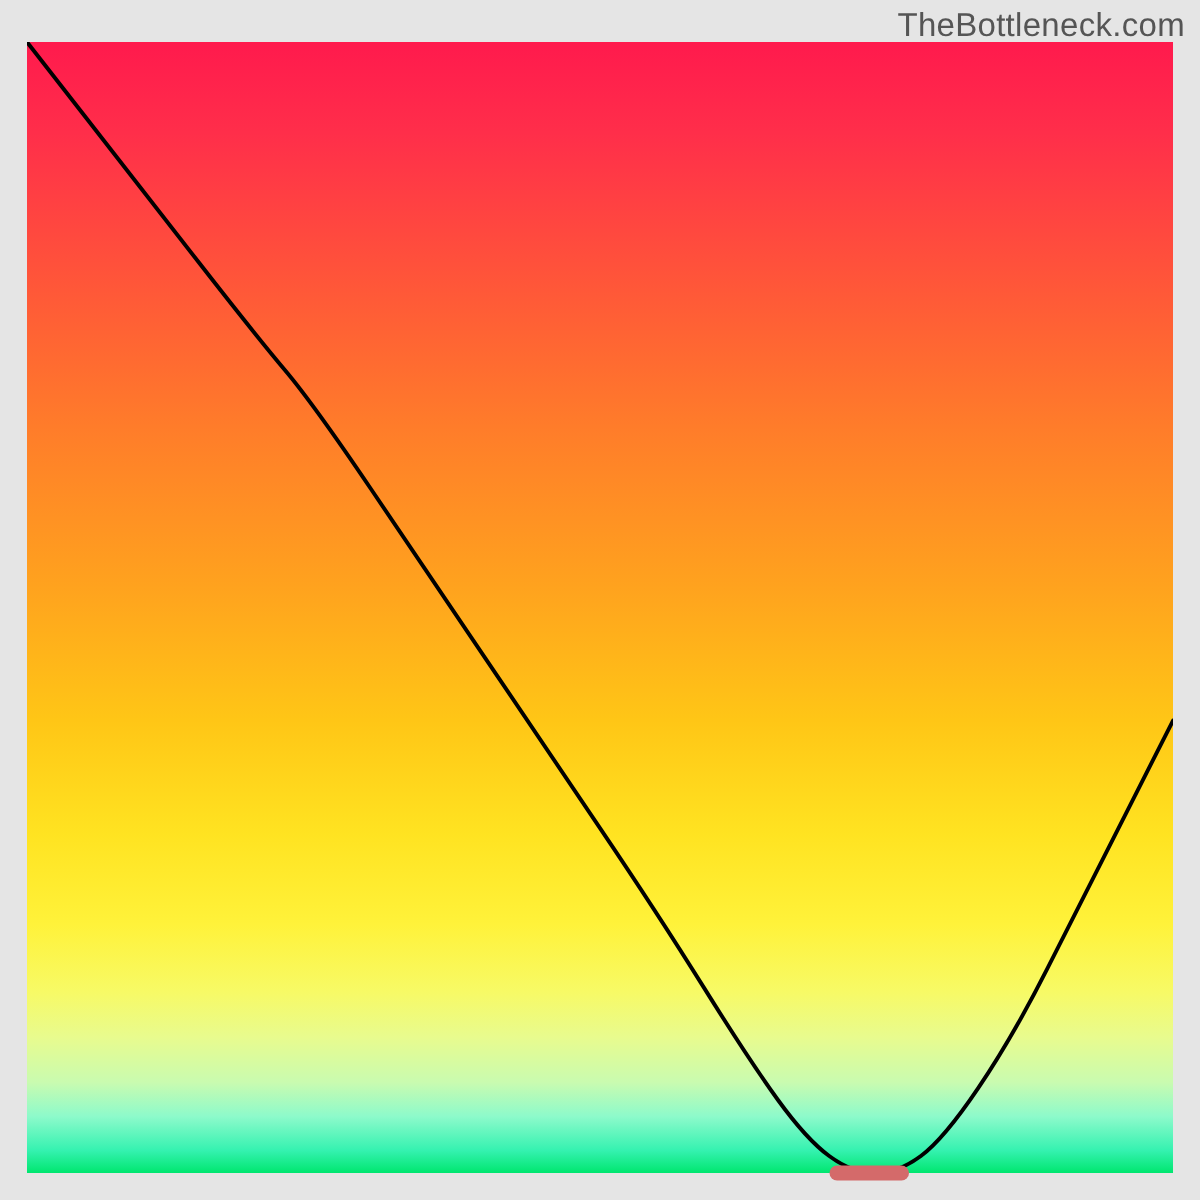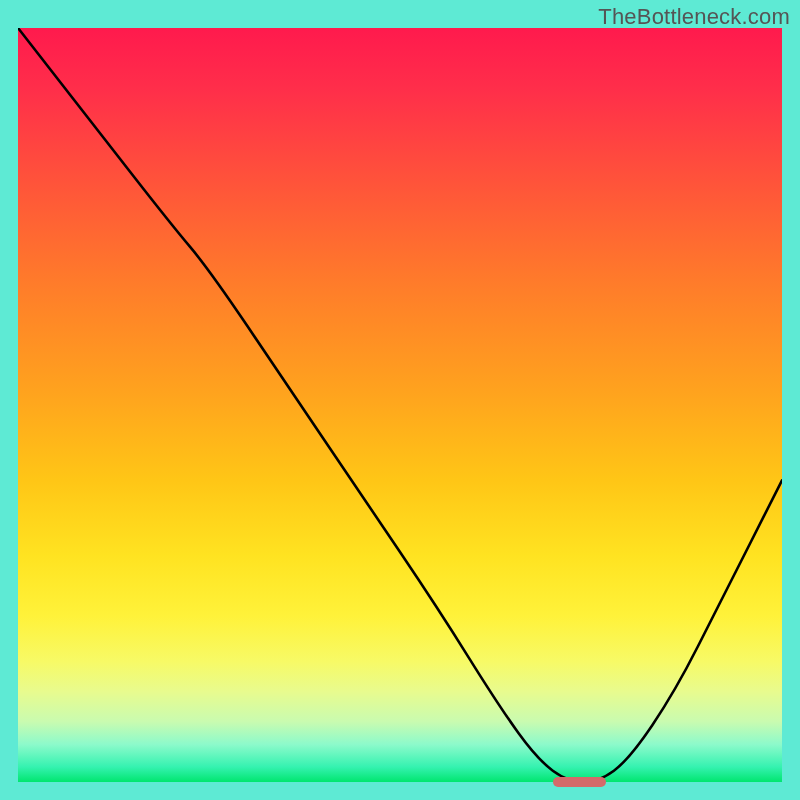--- a/index.html
+++ b/index.html
@@ -7,21 +7,21 @@
     padding: 0;
     width: 800px;
     height: 800px;
     overflow: hidden;
     font-family: Arial, sans-serif;
   }
   .container {
     position: relative;
     width: 800px;
     height: 800px;
-    background: #5eead4;
+    background: #e5e5e5;
   }
   .watermark {
     position: absolute;
     top: 4px;
     right: 10px;
     font-size: 22px;
     font-weight: 500;
     color: #555;
     letter-spacing: 0.2px;
     z-index: 10;

